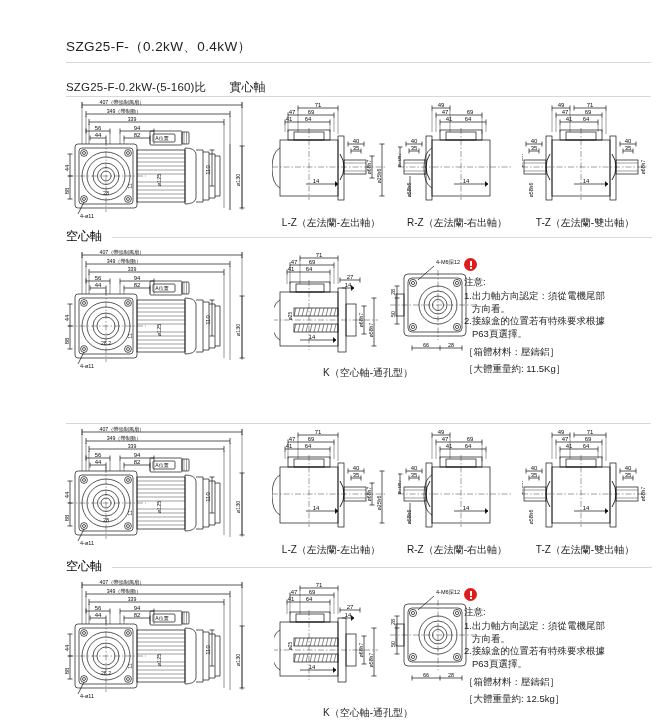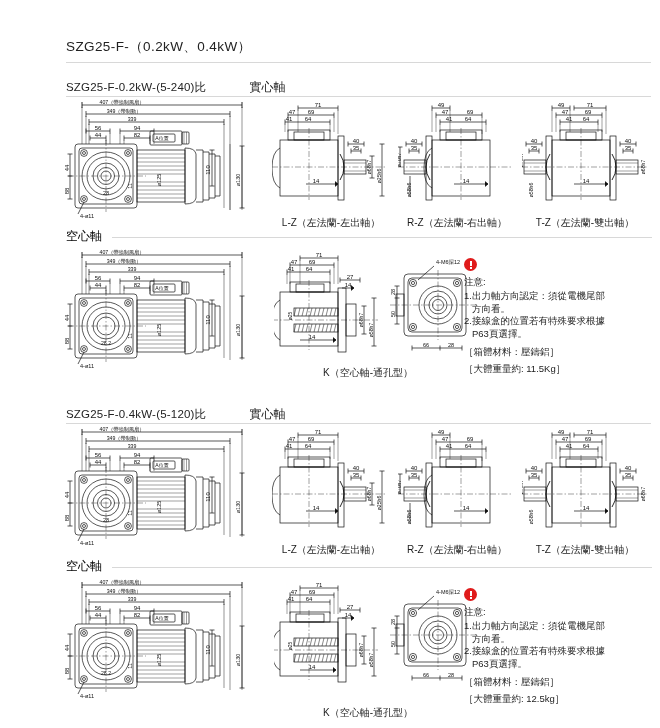--- a/index.html
+++ b/index.html
@@ -17,21 +17,21 @@
   .doc-title {
     position:absolute; left:66px; top:38px;
     font-size:13.5px; letter-spacing:.4px; color:#222;
     white-space:nowrap;
   }
 
   .sec-head {
     position:absolute; font-size:11.5px; color:#222; white-space:nowrap;
   }
   .sec-head .model { letter-spacing:.2px; }
-  .sec-head .shaft { margin-left:40px; font-size:12px; }
+  .sec-head .shaft { margin-left:20px; font-size:12px; }
   .rule {
     position:absolute; height:1px; background:#d8d8d8;
   }
   .sub-head {
     position:absolute; font-size:12px; color:#000000; white-space:nowrap;
   }
 
   .caption {
     position:absolute; font-size:10px; color:#1d1d1d; white-space:nowrap;
     text-align:center;
@@ -63,21 +63,21 @@
 </style>
 </head>
 <body>
 
 <div class="page">
 
   <div class="doc-title">SZG25-F-（0.2kW、0.4kW）</div>
   <div class="rule" style="left:66px; top:62px; width:585px;"></div>
 
   <div class="sec-head" style="left:66px; top:79px;">
-    <span class="model">SZG25-F-0.2kW-(5-240)比</span>
+    <span class="model">SZG25-F-0.2kW-(5-160)比</span>
     <span class="shaft">實心軸</span>
   </div>
   <div class="rule" style="left:66px; top:96px; width:585px;"></div>
 
   <div class="dwg" style="left:62px; top:98px;">
     <svg width="210" height="122" viewBox="0 0 210 122">
       <g stroke="#111" fill="none" stroke-width="0.7">
 
         <line x1="20" y1="7" x2="180" y2="7"></line>
         <path d="M20 4 L20 10 M180 4 L180 10" stroke-width="0.9"></path>
@@ -557,24 +557,20 @@
     <div class="warn-icon"></div>
     <div class="n-title">注意:</div>
     <div class="n-line">1.出力軸方向認定：須從電機尾部</div>
     <div class="n-line indent">方向看。</div>
     <div class="n-line">2.接線盒的位置若有特殊要求根據</div>
     <div class="n-line indent">P63頁選擇。</div>
     <div class="n-brk">［箱體材料：壓鑄鋁］</div>
     <div class="n-brk">［大體重量約: 11.5Kg］</div>
   </div>
 
-  <div class="sec-head" style="left:66px; top:406px;">
-    <span class="model">SZG25-F-0.4kW-(5-120)比</span>
-    <span class="shaft">實心軸</span>
-  </div>
   <div class="rule" style="left:66px; top:423px; width:585px;"></div>
 
   <div class="dwg" style="left:62px; top:425px;">
     <svg width="210" height="122" viewBox="0 0 210 122">
       <g stroke="#111" fill="none" stroke-width="0.7">
         <line x1="20" y1="7" x2="180" y2="7"></line>
         <path d="M20 4 L20 10 M180 4 L180 10" stroke-width="0.9"></path>
         <line x1="24" y1="16" x2="168" y2="16"></line>
         <path d="M24 13 L24 19 M168 13 L168 19"></path>
         <line x1="27" y1="24" x2="162" y2="24"></line>

